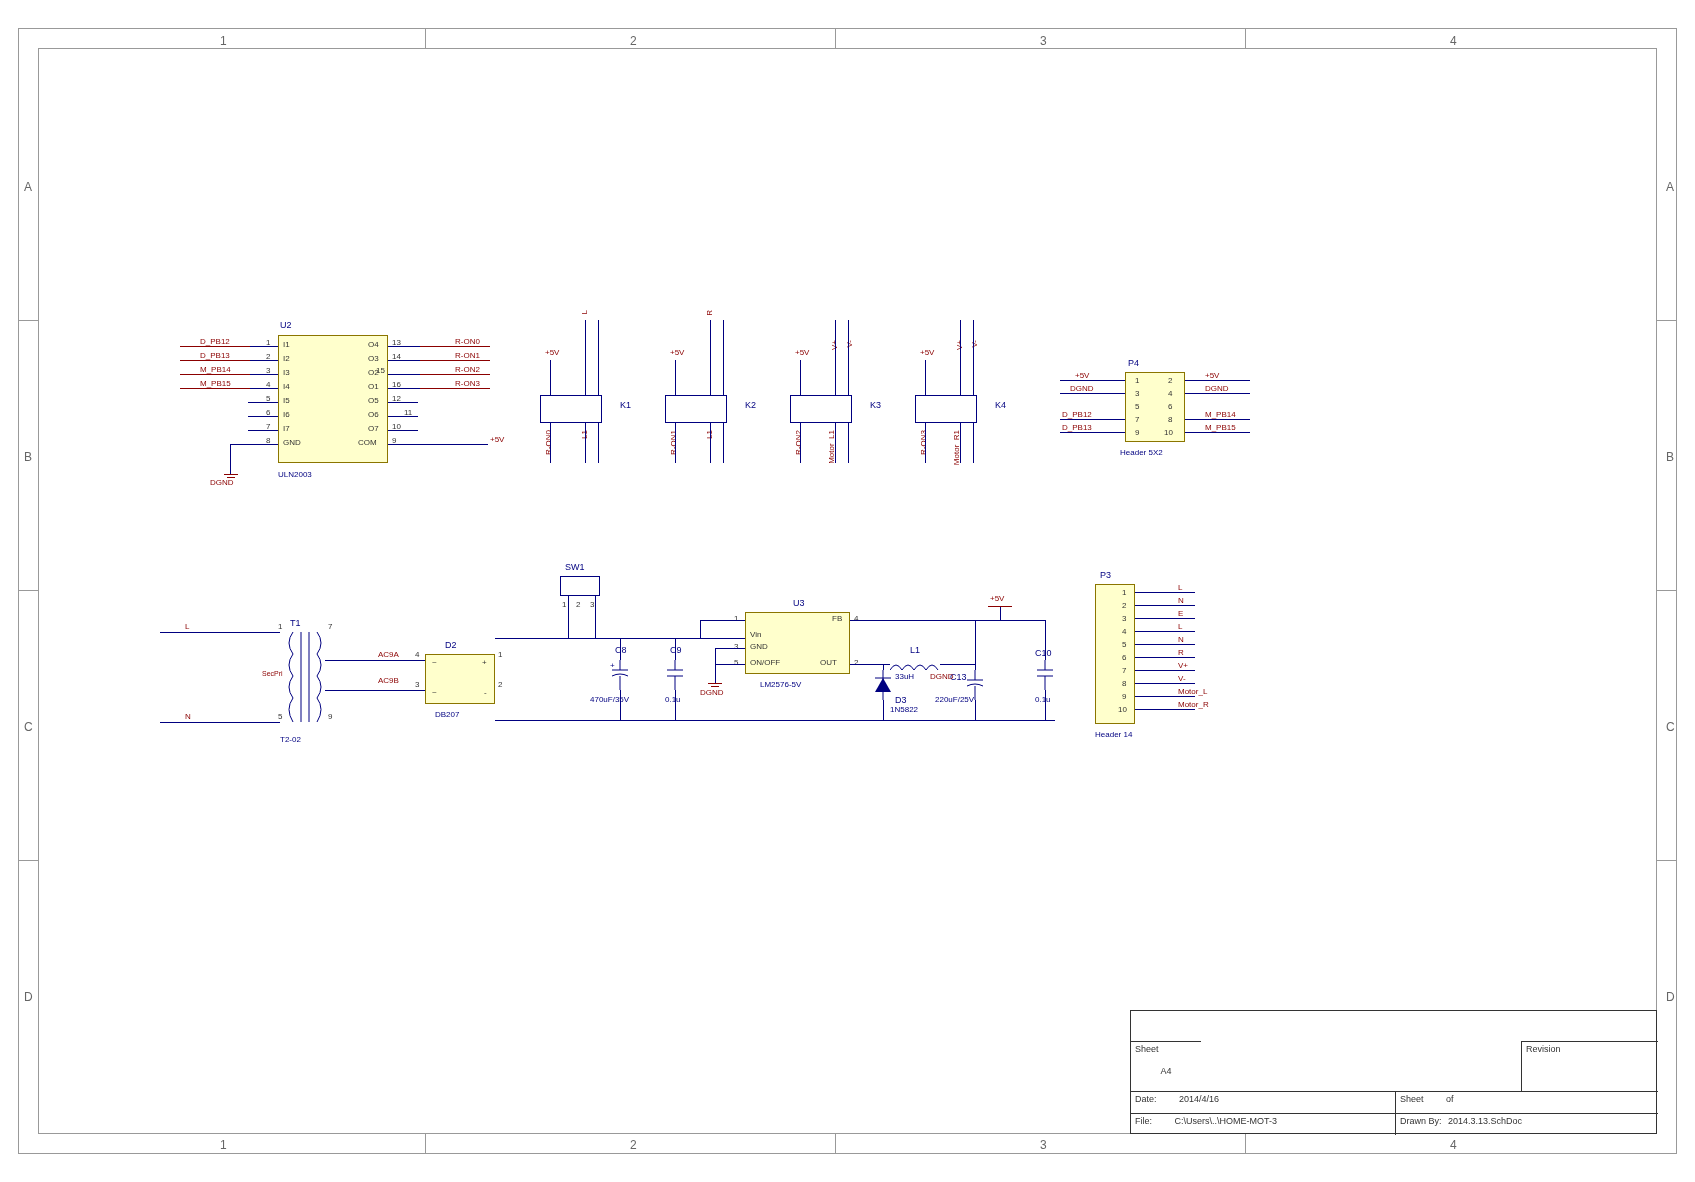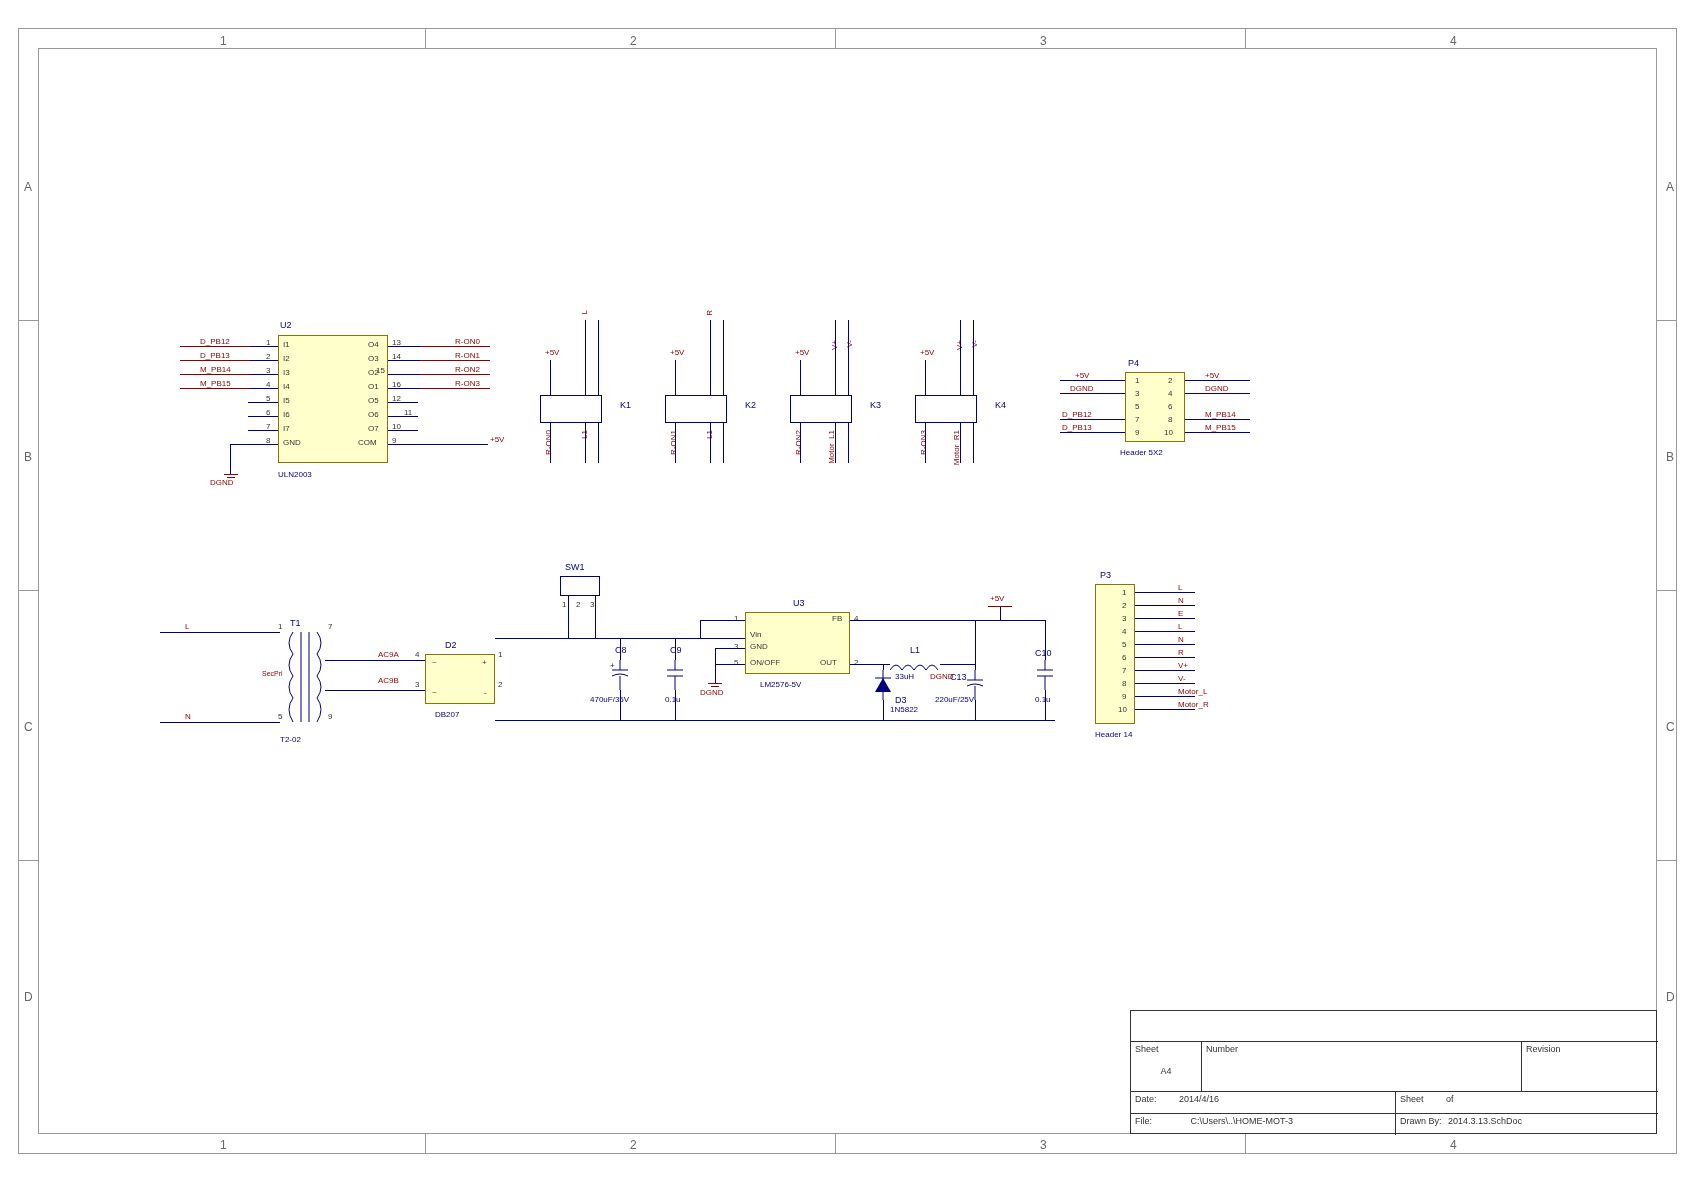--- a/index.html
+++ b/index.html
@@ -395,31 +395,30 @@
 <div class="net" style="left:1178px;top:661px">V+</div>
 <div class="net" style="left:1178px;top:674px">V-</div>
 <div class="net" style="left:1178px;top:687px">Motor_L</div>
 <div class="net" style="left:1178px;top:700px">Motor_R</div>
 
 <div class="titleblock" style="left:1130px;top:1010px;width:527px;height:124px">
   <div class="tb-cell" style="left:0;top:30px;width:70px;height:50px;border-left:none">
     <div>Sheet</div>
     <div style="margin-top:12px;text-align:center">A4</div>
   </div>
-  <div class="tb-cell" style="left:70px;top:30px;width:320px;height:50px">Number</div>
   <div class="tb-cell" style="left:390px;top:30px;width:137px;height:50px">Revision</div>
   <div class="tb-cell" style="left:0;top:80px;width:264px;height:22px;border-left:none">
     <span>Date:</span>
     <span style="margin-left:20px">2014/4/16</span>
   </div>
   <div class="tb-cell" style="left:264px;top:80px;width:263px;height:22px">
     <span>Sheet</span>
     <span style="margin-left:20px">of</span>
   </div>
   <div class="tb-cell" style="left:0;top:102px;width:264px;height:22px;border-left:none">
     <span>File:</span>
-    <span style="margin-left:36px">C:\Users\..\HOME-MOT-3</span>
+    <span style="margin-left:20px">C:\Users\..\HOME-MOT-3</span>
   </div>
   <div class="tb-cell" style="left:264px;top:102px;width:263px;height:22px">
     <span>Drawn By:</span>
     <span style="margin-left:4px">2014.3.13.SchDoc</span>
   </div>
 </div>
 
 </body></html>

